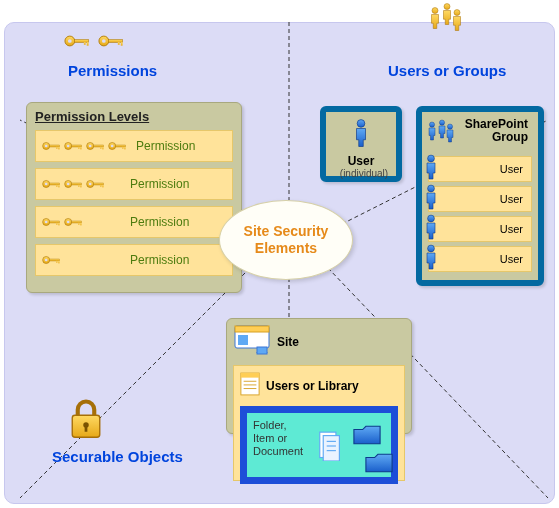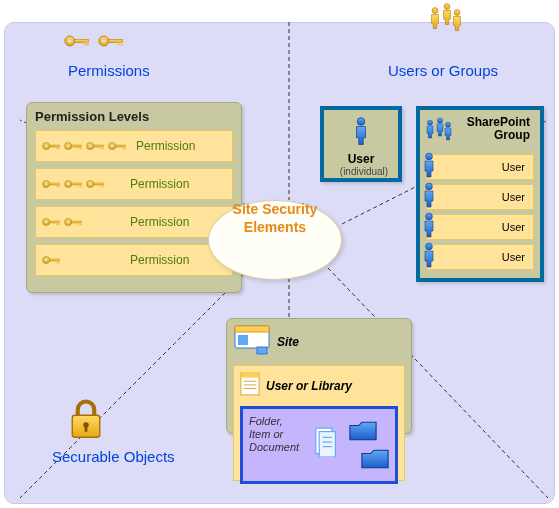--- a/index.html
+++ b/index.html
@@ -22,41 +22,41 @@
   
   .lines {
     position: absolute;
     left: 0; top: 0;
     width: 559px; height: 508px;
     pointer-events: none;
   }
   
   .center-ellipse {
     position: absolute;
-    left: 208px; top: 200px;
+    left: 219px; top: 200px;
     width: 134px; height: 80px;
     background: #fffef7;
     border: 1px solid #d6d0a8;
     border-radius: 50% / 50%;
     box-shadow: 2px 2px 4px rgba(0,0,0,0.15);
     display: flex;
-    align-items: flex-start;
+    align-items: center;
     justify-content: center;
     text-align: center;
     color: #e68a1a;
     font-weight: bold;
     font-size: 14px;
     line-height: 1.25;
     z-index: 5;
   }
   
   .heading {
     position: absolute;
     color: #0044dd;
-    font-weight: normal;
+    font-weight: bold;
     font-size: 15px;
   }
   
   .key-icon { display: inline-block; }
   .key-icon svg { display: block; }
   
   .perm-panel {
     position: absolute;
     left: 26px; top: 102px;
     width: 216px;
@@ -64,38 +64,39 @@
     border: 1px solid #a8a87f;
     border-radius: 6px;
     padding: 6px 8px 10px 8px;
     box-shadow: 2px 2px 3px rgba(0,0,0,0.15);
   }
   .perm-panel-title {
     font-weight: bold;
     font-size: 13px;
     color: #222;
     margin-bottom: 6px;
+    text-decoration: underline;
   }
   .perm-row {
     background: #ffe39a;
     border: 1px solid #e6c76a;
     height: 32px;
     margin-bottom: 6px;
     display: flex;
     align-items: center;
     padding: 0 6px;
   }
   .perm-keys { display: flex; gap: 2px; margin-right: 8px; min-width: 80px;}
   .perm-label { font-size: 12px; color: #4d7c0f; }
   
   .user-card {
     position: absolute;
     background: #c9c9a1;
-    border: 4px solid #0369a1;
-    border-radius: 0;
+    border: 6px solid #0369a1;
+    border-radius: 6px;
     box-shadow: 2px 2px 3px rgba(0,0,0,0.15);
   }
   .user-single {
     left: 320px; top: 106px;
     width: 82px; height: 76px;
     text-align: center;
     padding-top: 6px;
   }
   .user-single .ulabel { font-weight: bold; font-size: 12px; margin-top: 2px; }
   .user-single .usub { font-size: 10px; color: #444; padding-left: 6px; }
@@ -121,37 +122,36 @@
   
   .site-card {
     position: absolute;
     left: 226px; top: 318px;
     width: 186px; height: 116px;
     background: #c9c9a1;
     border: 1px solid #a8a87f;
     border-radius: 6px;
     box-shadow: 2px 2px 3px rgba(0,0,0,0.15);
     padding: 6px;
-    font-style: italic;
   }
   .site-header { display: flex; align-items: center; gap: 6px; }
   .site-title { font-weight: bold; font-size: 12px; }
   .list-card {
     margin-top: 6px;
     background: #ffe39a;
     border: 1px solid #e6c76a;
     padding: 6px;
     height: 116px;
   }
   .list-header { display: flex; align-items: center; gap: 6px; }
   .list-title { font-weight: bold; font-size: 12px; }
   .folder-card {
     margin-top: 6px;
-    background: #c4b5fd;
-    border: 3px solid #1d4ed8;
+    background: #5eead4;
+    border: 7px solid #1d4ed8;
     height: 78px;
     padding: 6px;
     position: relative;
   }
   .folder-label { font-size: 11px; color: #333; width: 60px; line-height: 1.2; }
   
   .lock-wrap { position: absolute; left: 66px; top: 396px; }
   
   .top-keys { position: absolute; left: 64px; top: 30px; display: flex; gap: 6px; }
   .top-people { position: absolute; left: 424px; top: 2px; }
@@ -388,21 +388,21 @@
     <span><svg width="38" height="30">
           <use href="#sym-site" width="38" height="30"></use>
         </svg></span>
     <span class="site-title">Site</span>
   </div>
   <div class="list-card">
     <div class="list-header">
       <span><svg width="20" height="24">
             <use href="#sym-list" width="20" height="24"></use>
           </svg></span>
-      <span class="list-title">User or Library</span>
+      <span class="list-title">Users or Library</span>
     </div>
     <div class="folder-card">
       <div class="folder-label">Folder,<br>Item or<br>Document</div>
       <span style="position:absolute; left:70px; top:18px;">
         <svg width="24" height="30">
             <use href="#sym-doc" width="24" height="30"></use>
           </svg>
       </span>
       <span style="position:absolute; left:104px; top:10px;">
         <svg width="32" height="24">

